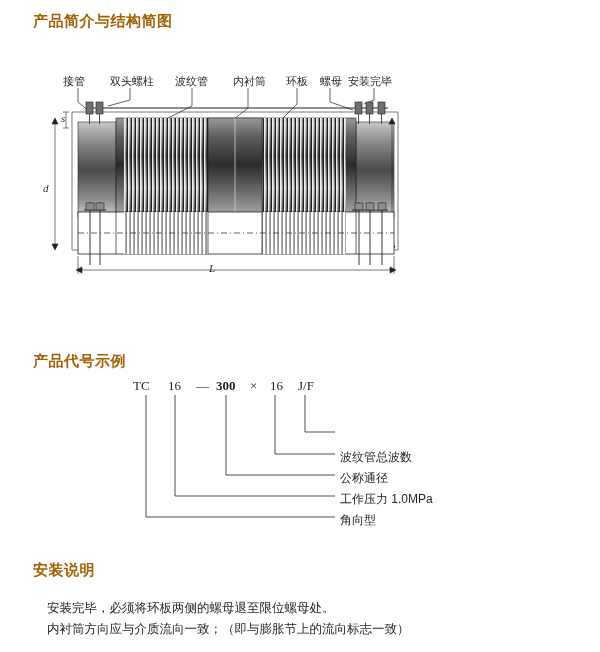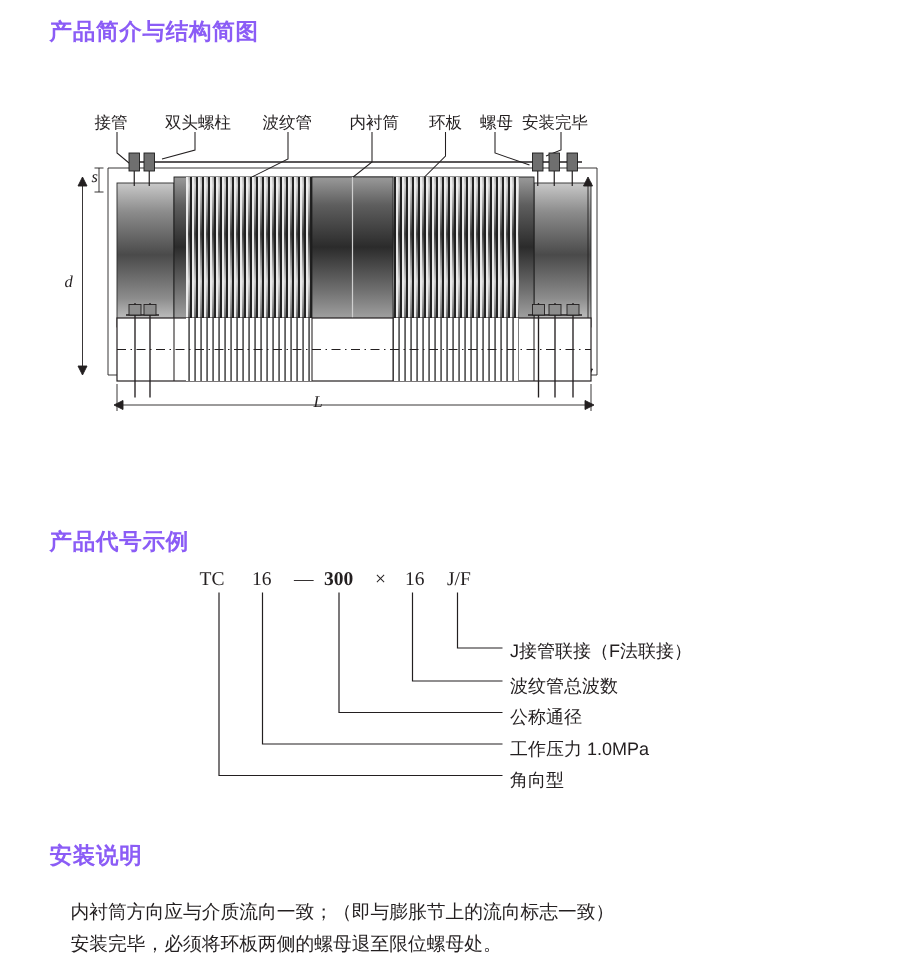--- a/index.html
+++ b/index.html
@@ -12,21 +12,21 @@
     background: #ffffff;
     font-family: "Liberation Sans", sans-serif;
     color: #231f20;
     position: relative;
     overflow: hidden;
   }
 
   .section-title {
     font-size: 15px;
     font-weight: bold;
-    color: #8b5cf6;
+    color: #a16207;
     letter-spacing: 0.5px;
   }
   .title-1 { position: absolute; left: 33px; top: 12px; }
   .title-2 { position: absolute; left: 33px; top: 352px; }
   .title-3 { position: absolute; left: 33px; top: 561px; }
 
   
   .diagram {
     position: absolute;
     left: 0; top: 60px;
@@ -298,25 +298,24 @@
       <path d="M275,20 L275,79 L335,79"></path>
 
       <path d="M226,20 L226,100 L335,100"></path>
 
       <path d="M175,20 L175,121 L335,121"></path>
 
       <path d="M146,20 L146,142 L335,142"></path>
     </g>
   </svg>
 
-  <div class="code-desc cd-0">J接管联接（F法联接）</div>
   <div class="code-desc cd-1">波纹管总波数</div>
   <div class="code-desc cd-2">公称通径</div>
   <div class="code-desc cd-3">工作压力 1.0MPa</div>
   <div class="code-desc cd-4">角向型</div>
 </div>
 
 <div class="section-title title-3">安装说明</div>
 
 <div class="notes">
+  <div>安装完毕，必须将环板两侧的螺母退至限位螺母处。</div>
   <div>内衬筒方向应与介质流向一致；（即与膨胀节上的流向标志一致）</div>
-  <div>安装完毕，必须将环板两侧的螺母退至限位螺母处。</div>
 </div>
 
 </body></html>

